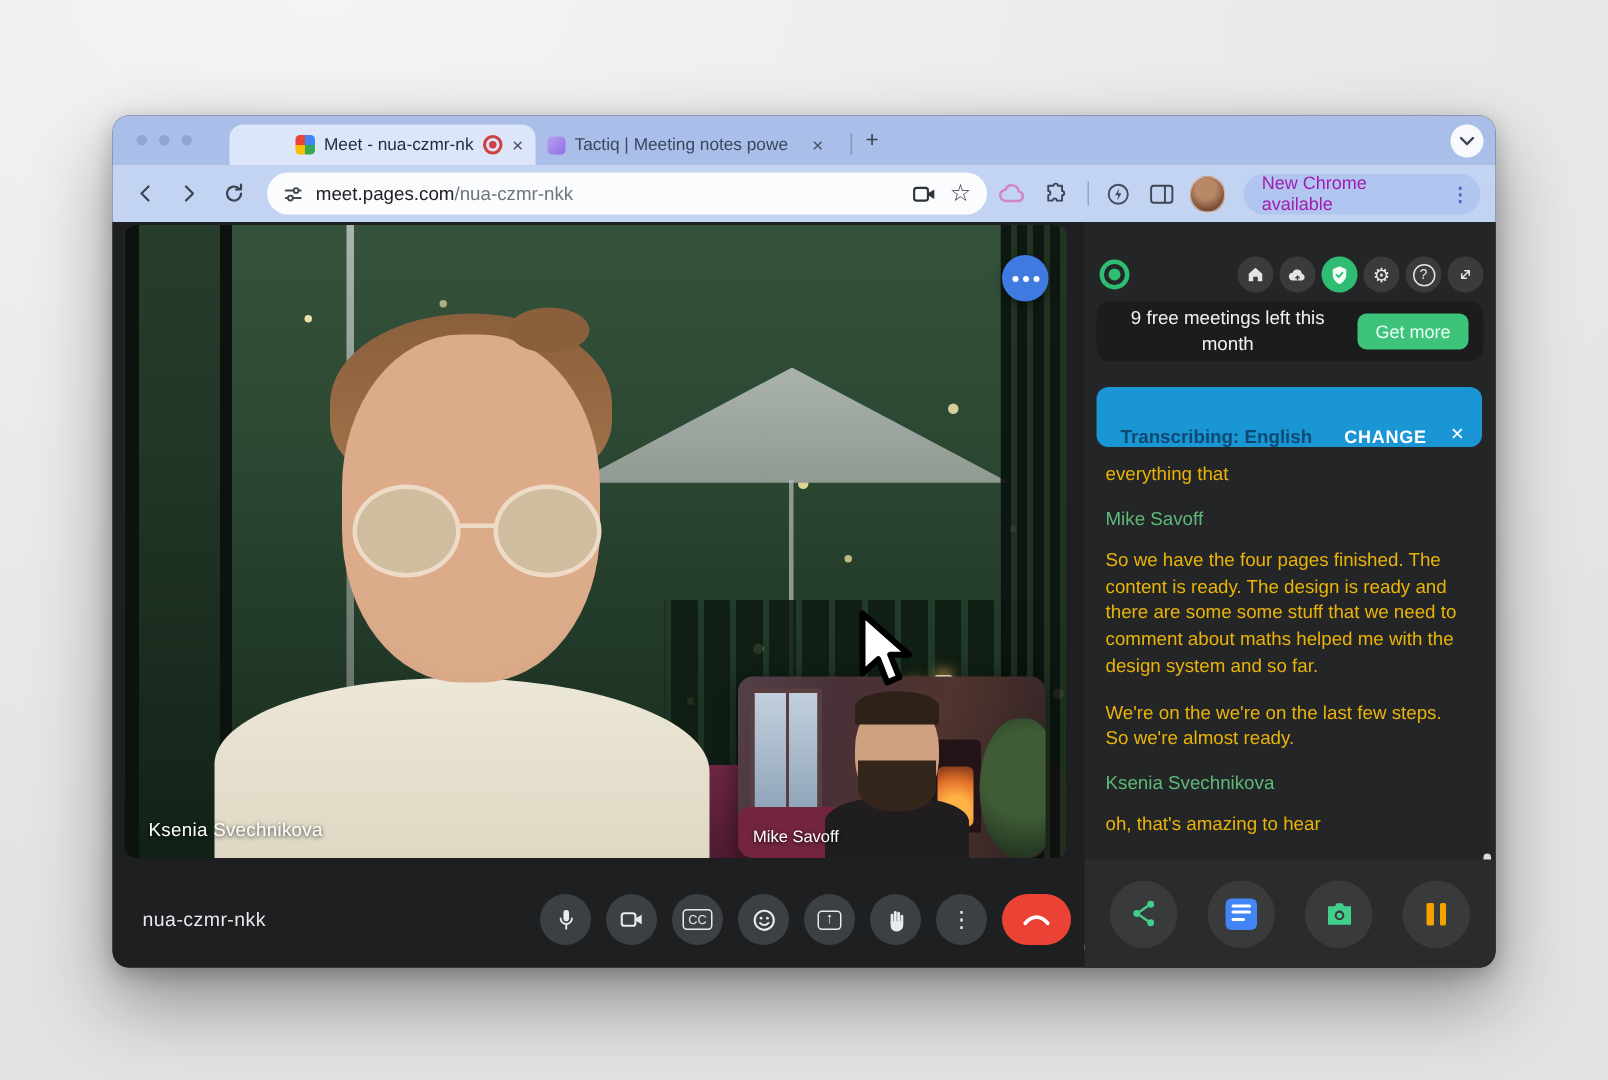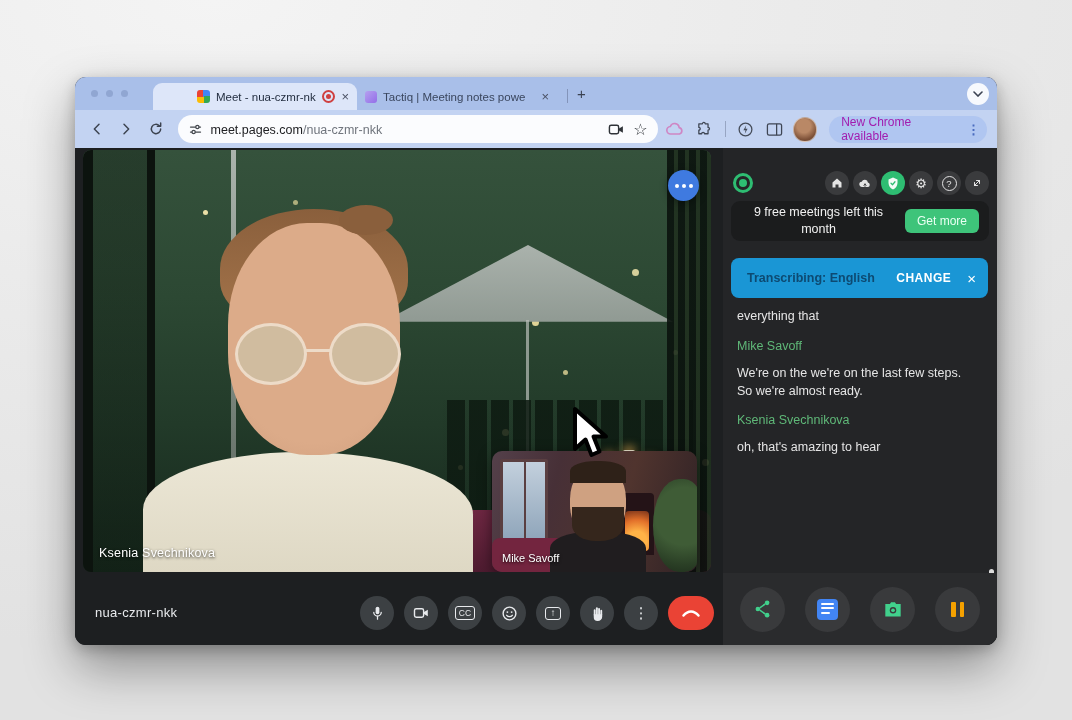--- a/index.html
+++ b/index.html
@@ -142,26 +142,26 @@
   .logo i { width:8px; height:8px; border-radius:50%; background:#2ebd72; }
   .sb-icons { margin-left:auto; display:flex; gap:4px; }
   .sb-icons .ib { width:24px; height:24px; border-radius:50%; background:#3a3b3d; color:#e4e4e4;
     display:flex; align-items:center; justify-content:center; font-size:12px; }
   .sb-icons .ib.shield { background:#2ebd72; }
   .quota { position:absolute; left:8px; right:8px; top:53px; height:40px; background:#1b1c1d; border-radius:9px;
     display:flex; align-items:center; padding:0 10px; }
   .quota-text { width:155px; text-align:center; font-size:12.5px; line-height:1.35; color:#f1f1f1; }
   .getmore { margin-left:auto; background:#3ec47a; color:#eafff3; font-size:12px; padding:5px 12px; border-radius:6px; }
   .transbar { position:absolute; left:8px; right:9px; top:110px; height:40px; background:#1a96d5; border-radius:8px;
-    display:flex; align-items:center; padding:0 12px 0 16px; }
+    display:flex; align-items:flex-end; padding:0 12px 0 16px; }
   .transbar .tlabel { font-size:12.5px; font-weight:700; color:#0d4a72; }
   .transbar .change { margin-left:auto; font-size:12px; font-weight:700; color:#fff; letter-spacing:.5px; }
   .transbar .x { margin-left:16px; font-size:15px; color:#fff; }
   .transcript { position:absolute; left:14px; right:18px; top:160px; }
-  .t-text { font-size:12.5px; color:#e5e5e5; line-height:1.42; margin-bottom:13px; }
+  .t-text { font-size:12.5px; color:#eab308; line-height:1.42; margin-bottom:13px; }
   .t-speaker { font-size:12.5px; color:#5fb878; margin-bottom:12px; }
   .scroll-thumb { position:absolute; right:3px; top:421px; width:5px; height:42px; background:#dcdcdc; border-radius:3px; }
   .sb-tabs { position:absolute; left:0; right:0; top:456px; height:28px; display:flex; align-items:center; }
   .sb-tab { display:flex; align-items:center; gap:9px; font-size:12.5px; letter-spacing:.8px; }
   .sb-tab.trans { margin-left:30px; color:#fff; font-weight:600; }
   .sb-tab.notes { margin-left:auto; margin-right:26px; color:#9aa0a6; }
   .tab-underline { position:absolute; left:0; top:482px; width:150px; height:3px; background:#f1f1f1; border-radius:0 2px 2px 0; }
   .sb-actions { position:absolute; left:0; right:0; bottom:0; height:72px; background:#2a2b2d;
     border-radius:0 0 11px 0; display:flex; align-items:center; justify-content:center; gap:20px; }
   .act { width:45px; height:45px; border-radius:50%; background:#393a3c; display:flex; align-items:center; justify-content:center; }
@@ -424,20 +424,21 @@
 
       <div class="transbar">
         <span class="tlabel">Transcribing: English</span>
         <span class="change">CHANGE</span>
         <span class="x">×</span>
       </div>
 
       <div class="transcript">
         <div class="t-text">everything that</div>
         <div class="t-speaker">Mike Savoff</div>
+        <div class="t-text">So we have the four pages finished. The content is ready. The design is ready and there are some some stuff that we need to comment about maths helped me with the design system and so far.</div>
         <div class="t-text">We're on the we're on the last few steps. So we're almost ready.</div>
         <div class="t-speaker">Ksenia Svechnikova</div>
         <div class="t-text">oh, that's amazing to hear</div>
       </div>
       <span class="scroll-thumb"></span>
 
       <div class="sb-tabs">
         <span class="sb-tab trans">
           <svg width="19" height="16" viewBox="0 0 26 22">
               <path d="M2 2h15v11H7l-5 4z" fill="none" stroke="#fff" stroke-width="2.2" stroke-linejoin="round"></path>

